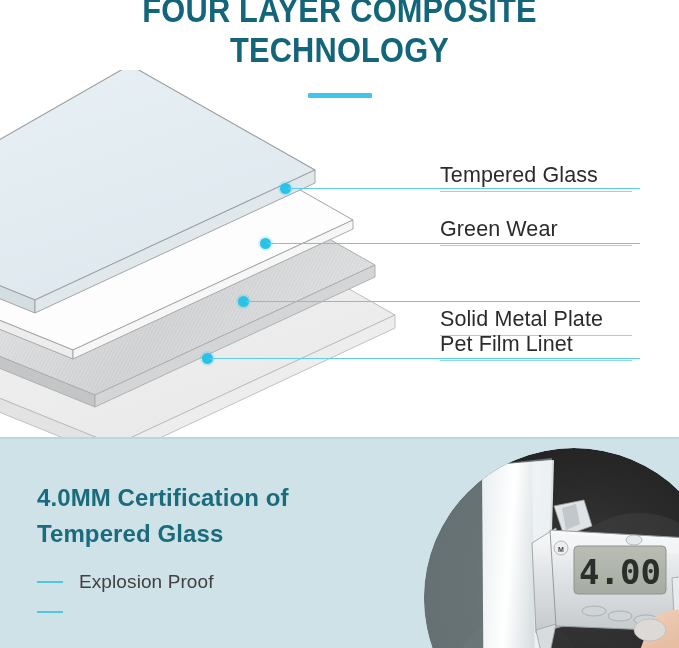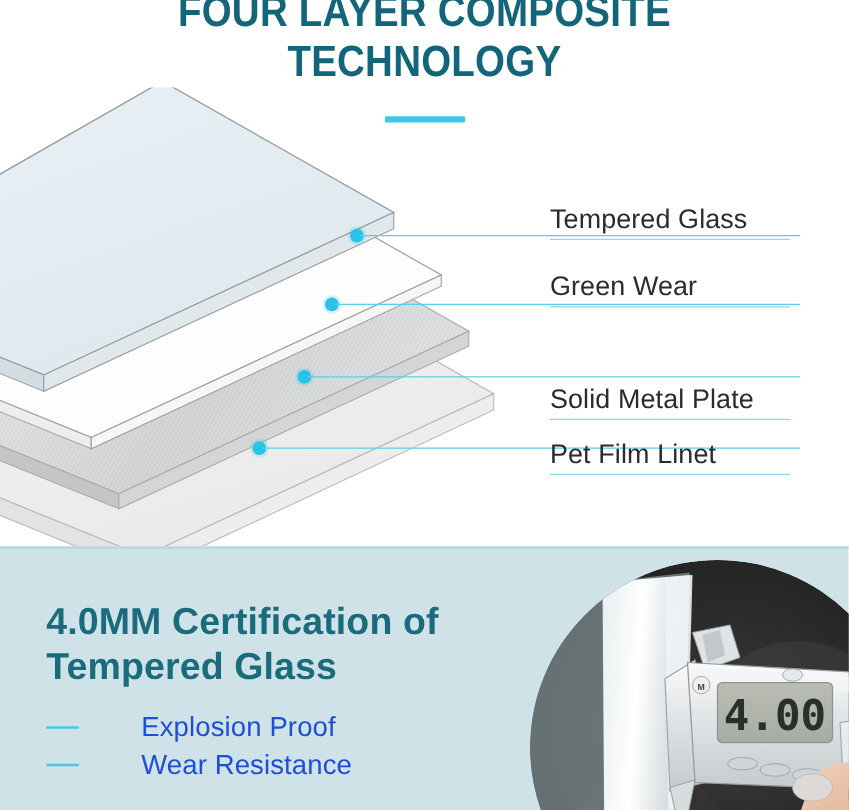--- a/index.html
+++ b/index.html
@@ -75,39 +75,38 @@
     background:#cfe2e8; overflow:hidden;
   }
   #bottom-hairline {
     position:absolute; left:0; top:0; width:679px; height:2px;
     background:#b9d7de;
   }
 
   #bottom-heading {
     position:absolute; left:37px; top:43px; width:360px;
     font-weight:700;
-    font-size:30px;
+    font-size:24px;
     line-height:36px;
     color:#1a6b7b;
     letter-spacing:0.1px;
   }
 
   #bullet-list { position:absolute; left:37px; top:130px; }
   .bullet-item {
     display:flex; align-items:center;
     height:30px;
   }
   .bullet-dash {
     width:26px; height:2px; background:#4ec8e2;
     margin-right:16px; flex:none;
   }
   .bullet-label {
-    font-size:22px; color:#1d4ed8; white-space:nowrap;
+    font-size:19px; color:#404040; white-space:nowrap;
     letter-spacing:0.1px;
-    margin-left:34px;
   }
 
   
   #caliper-photo {
     position:absolute; left:424px; top:448px;
     width:300px; height:300px;
     border-radius:50%;
     overflow:hidden;
     z-index:20;
   }
@@ -203,42 +202,41 @@
     <div class="label-row" style="left:440px; top:216px; width:220px;">
       <div class="label-text">Green Wear</div>
       <div class="label-underline" style="top:29px; width:192px;"></div>
     </div>
 
     <div class="label-row" style="left:440px; top:274px; width:230px;margin-top:32px;">
       <div class="label-text">Solid Metal Plate</div>
       <div class="label-underline" style="top:29px; width:192px;"></div>
     </div>
 
-    <div class="label-row" style="left:440px; top:350px; width:220px;">
+    <div class="label-row" style="left:440px; top:331px; width:220px;">
       <div class="label-text">Pet Film Linet</div>
       <div class="label-underline" style="top:29px; width:192px;"></div>
     </div>
   </div>
 
   <div id="bottom-section">
     <div id="bottom-hairline"></div>
 
     <div id="bottom-heading">
       <div>4.0MM Certification of</div>
       <div>Tempered Glass</div>
     </div>
 
     <div id="bullet-list">
       <div class="bullet-item">
         <span class="bullet-dash"></span>
         <span class="bullet-label">Explosion Proof</span>
       </div>
       <div class="bullet-item">
         <span class="bullet-dash"></span>
-        <span class="bullet-label">Wear Resistance</span>
       </div>
     </div>
   </div>
 
   <div id="caliper-photo">
     <svg width="300" height="300" viewBox="0 0 300 300">
       <defs>
         <radialGradient id="bgBlur" cx="0.55" cy="0.45" r="0.75">
           <stop offset="0%" stop-color="#3a3a3a"></stop>
           <stop offset="55%" stop-color="#262626"></stop>

